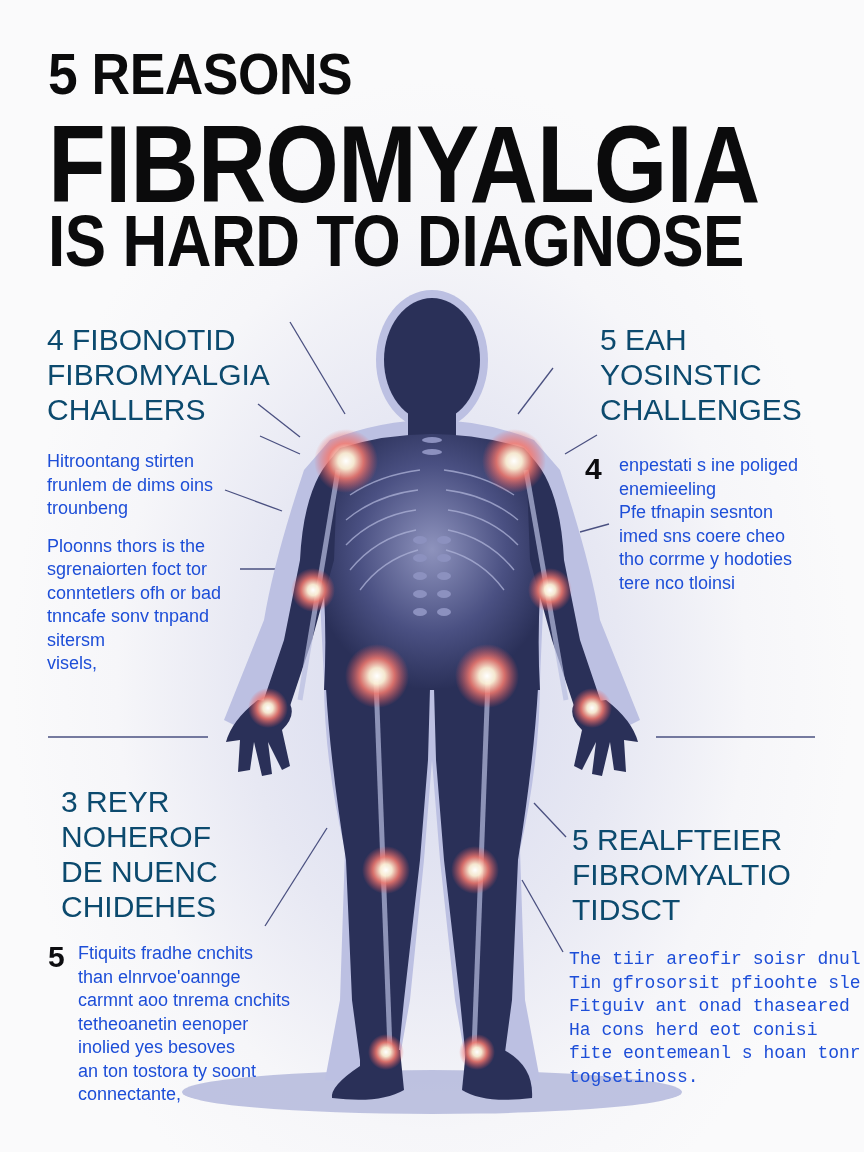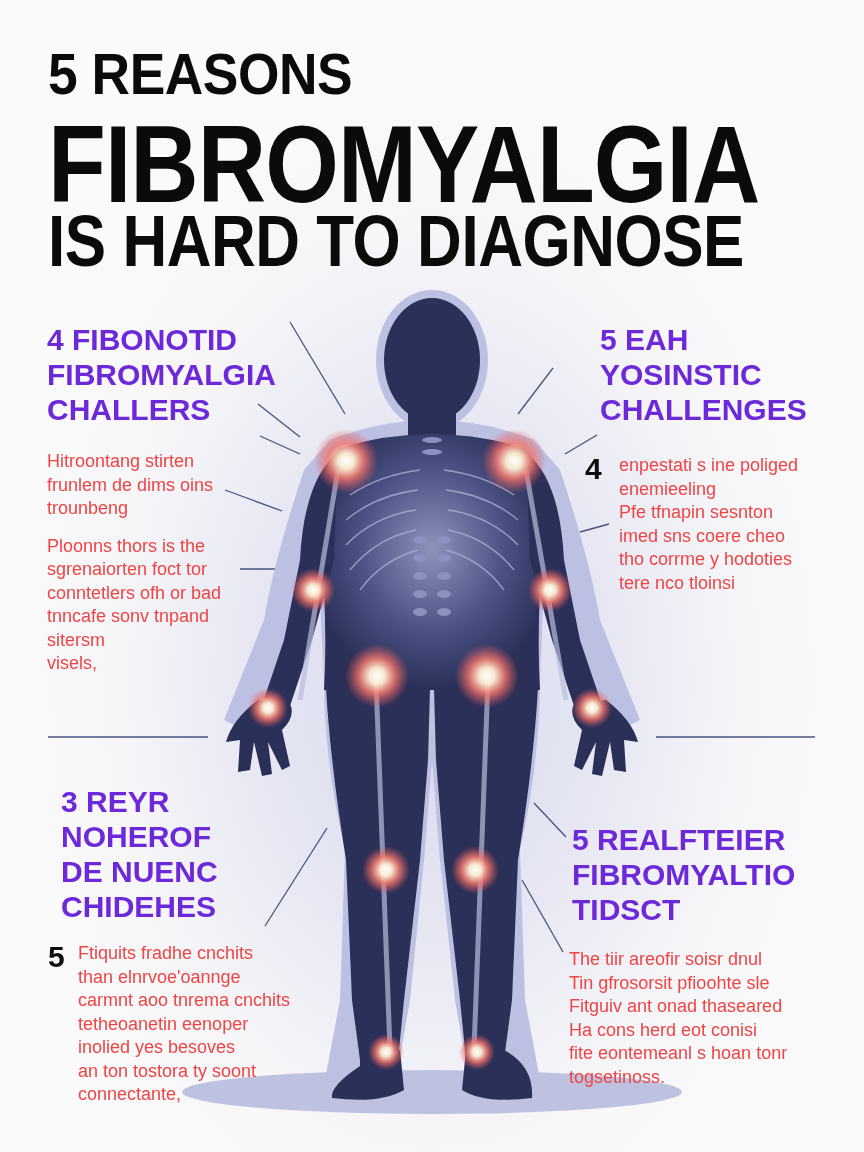--- a/index.html
+++ b/index.html
@@ -8,23 +8,23 @@
     position: relative;
     font-family: "Liberation Sans", sans-serif;
     color: #111;
     background: radial-gradient(ellipse 420px 600px at 432px 680px, #d6d9ee 0%, #e7e8f3 45%, #f6f6f9 75%, #fafafb 100%);
   }
   .title { position: absolute; left: 48px; font-weight: 700; color: #0b0b0c; letter-spacing: -0.5px; white-space: nowrap; }
   .t1 { top: 40px; font-size: 58px; transform: scaleX(0.92); transform-origin: left top; }
   .t2 { top: 100px; font-size: 110px; transform: scaleX(0.86); transform-origin: left top; letter-spacing: -1px; }
   .t3 { top: 200px; font-size: 72px; transform: scaleX(0.86); transform-origin: left top; }
 
-  .heading { position: absolute; font-weight: 700; font-size: 30px; line-height: 35px; color: #6d28d9; white-space: nowrap; }
+  .heading { position: absolute; font-weight: 400; font-size: 30px; line-height: 35px; color: #0c4a6e; white-space: nowrap; }
   .heading span { display: block; }
-  .body-text { position: absolute; font-size: 18px; line-height: 23.5px; color: #ef4444; white-space: nowrap; }
+  .body-text { position: absolute; font-size: 18px; line-height: 23.5px; color: #1d4ed8; white-space: nowrap; }
   .body-text span { display: block; }
   .para-gap { height: 14px; }
   .num { position: absolute; font-weight: 700; font-size: 30px; color: #0d0d10; }
 
   #figure { position: absolute; left: 0; top: 0; width: 864px; height: 1152px; pointer-events: none; }
 </style>
 </head>
 <body>
 
 <svg id="figure" viewBox="0 0 864 1152" xmlns="http://www.w3.org/2000/svg">
@@ -186,20 +186,20 @@
   <span>inolied yes besoves</span>
   <span>an ton tostora ty soont</span>
   <span>connectante,</span>
 </div>
 
 <div class="heading" style="left:572px; top:822px;">
   <span>5 REALFTEIER</span>
   <span>FIBROMYALTIO</span>
   <span>TIDSCT</span>
 </div>
-<div class="body-text" style="left:569px; top:948px;">
+<div class="body-text" style="left:569px; top:948px;font-family:Liberation Mono, monospace;">
   <span>The tiir areofir soisr dnul</span>
   <span>Tin gfrosorsit pfioohte sle</span>
   <span>Fitguiv ant onad thaseared</span>
   <span>Ha cons herd eot conisi</span>
   <span>fite eontemeanl s hoan tonr</span>
   <span>togsetinoss.</span>
 </div>
 
 </body></html>

